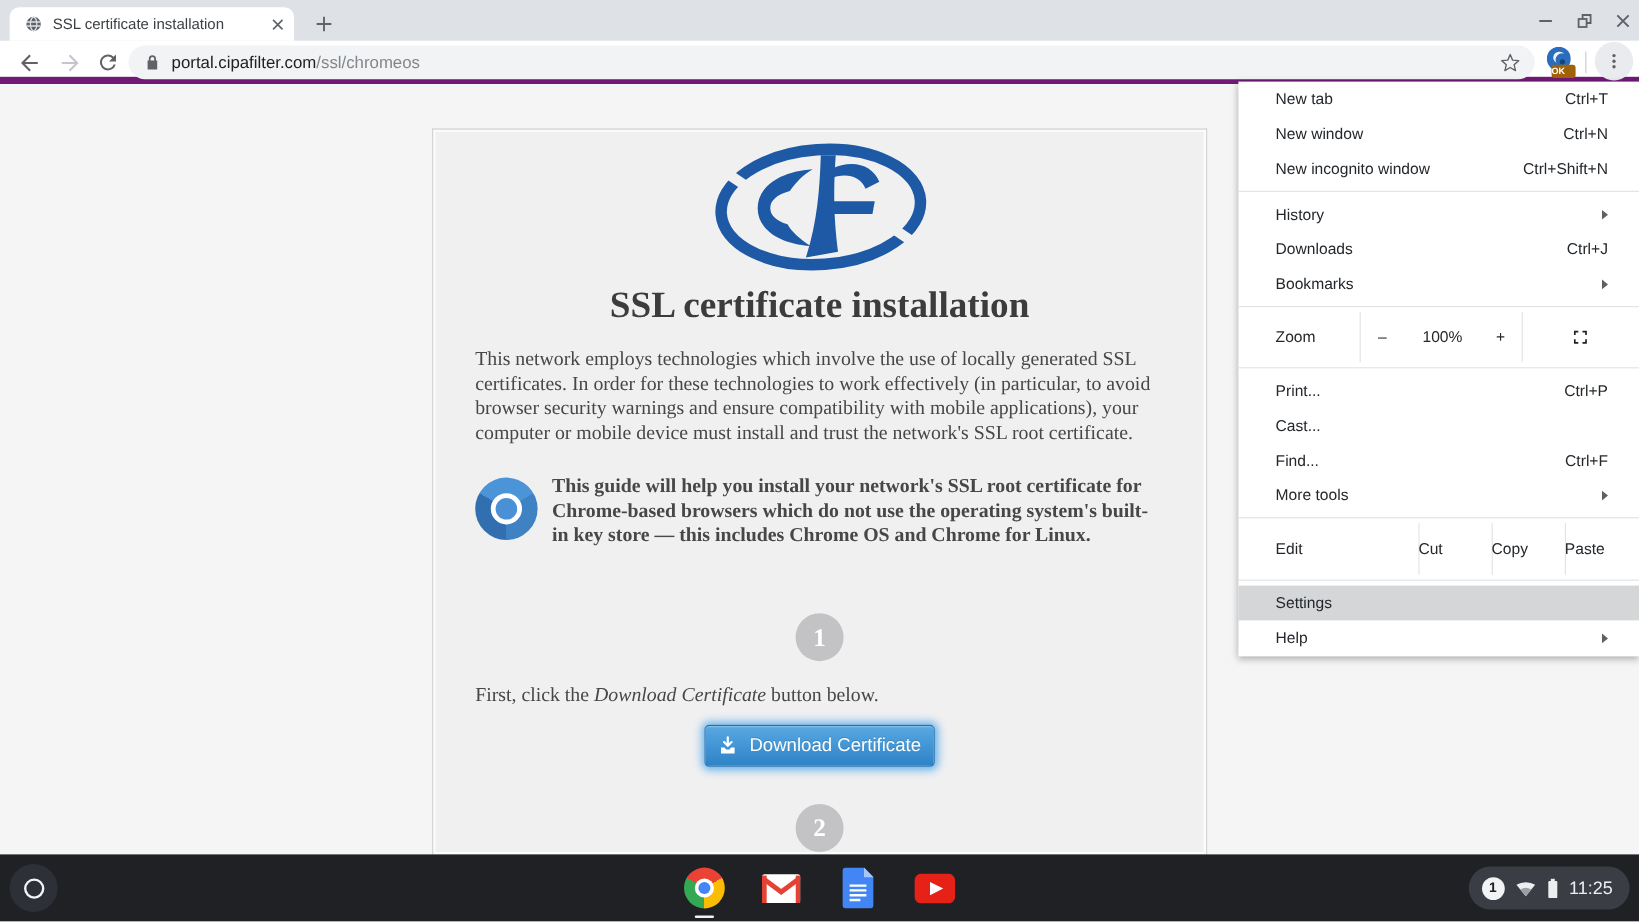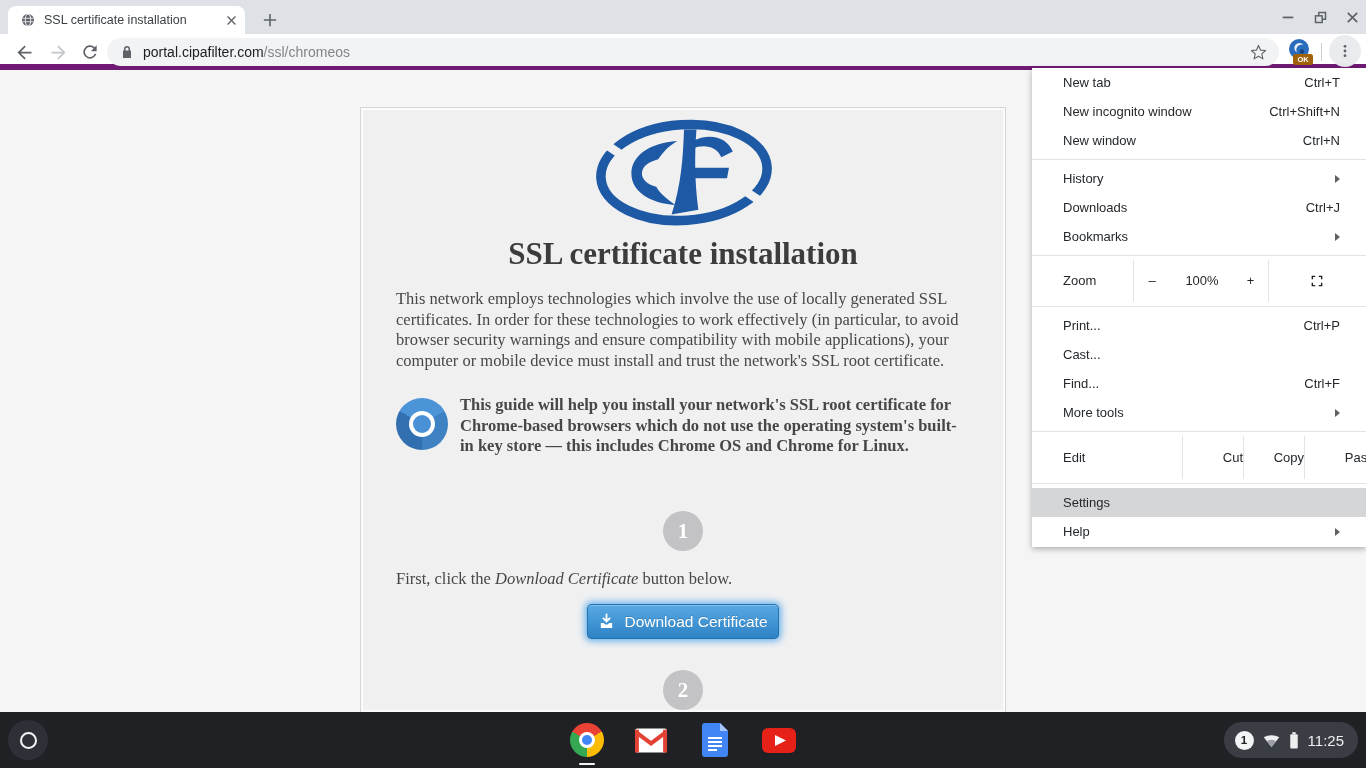--- a/index.html
+++ b/index.html
@@ -19,21 +19,21 @@
   .toolbar { position:absolute; top:34px; left:0; right:0; height:36px; background:#fff; border-bottom:6px solid #701a75; }
   .nav-btn { position:absolute; top:6px; width:24px; height:24px; }
   .omnibox { position:absolute; left:107px; top:4px; width:1172px; height:28px; background:#f1f3f4;
              border-radius:14px; display:flex; align-items:center; padding:0 12px 0 14px; }
   .url { font-size:14px; margin-left:10px; white-space:nowrap; }
   .url .host { color:#202124; }
   .url .path { color:#80868b; }
   .omni-star { margin-left:auto; }
   .ext-avatar { position:absolute; left:1289px; top:5px; width:20px; height:20px; border-radius:50%; }
   .ext-badge { position:absolute; left:1293px; top:20px; width:20px; height:11px; background:#a16207;
-               border-radius:2.5px; color:#fff; font-size:7.5px; font-weight:bold; text-align:center; line-height:11px; }
+               border-radius:2.5px; color:#fff; font-size:7.5px; font-weight:bold; text-align:left; line-height:11px; }
   .tb-divider { position:absolute; left:1321px; top:9px; width:1px; height:18px; background:#cdced1; }
   .menu-btn { position:absolute; left:1329px; top:1px; width:32px; height:32px; border-radius:50%; background:#e9ebee; }
 
   
   .content { position:absolute; top:71px; left:0; right:0; bottom:56px; background:#f5f5f6; }
   .card { position:absolute; left:360px; top:36px; width:646px; bottom:0; background:#f0f0f1;
           border:1px solid #d5d5d8; border-bottom:none; box-shadow: inset 0 0 0 2px #fbfbfc; }
   .logo { position:absolute; left:231px; top:10px; width:184px; height:110px; }
   .page-h1 { position:absolute; left:0; top:128px; width:100%; text-align:center;
              font-family:"Liberation Serif",serif; font-weight:bold; font-size:31px; color:#3c3c3c; }
@@ -64,21 +64,21 @@
   .arrow { margin-left:auto; width:0; height:0; border-left:5px solid #5c6166; border-top:4px solid transparent; border-bottom:4px solid transparent; }
   .msep { height:1px; background:#e3e4e6; margin:4px 0; }
   .highlight { background:#d4d6d8; }
   .zoom-row { position:relative; height:42px; }
   .zoom-row .zlabel { position:absolute; left:31px; top:0; line-height:42px; }
   .vsep { position:absolute; top:0; bottom:0; width:1px; background:#e3e4e6; }
   .zcell { position:absolute; top:0; line-height:42px; text-align:center; cursor:pointer; }
   .fs-cell { position:absolute; left:236px; width:98px; top:0; height:42px; display:flex; align-items:center; justify-content:center; cursor:pointer; }
   .edit-row { position:relative; height:43px; }
   .edit-row .elabel { position:absolute; left:31px; line-height:43px; }
-  .ecell { position:absolute; top:0; line-height:43px; text-align:right; cursor:pointer; }
+  .ecell { position:absolute; top:0; line-height:43px; text-align:left; cursor:pointer; }
 
   
   .shelf { position:absolute; left:0; right:0; bottom:0; height:56px; background:#1f2125; }
   .launcher { position:absolute; left:8px; top:8px; width:40px; height:40px; border-radius:50%; background:#2d3036;
               display:flex; align-items:center; justify-content:center; }
   .launcher-ring { width:17px; height:17px; border:2.5px solid #f1f3f4; border-radius:50%; }
   .apps { position:absolute; left:50%; transform:translateX(-50%); top:11px; display:flex; gap:30px; align-items:center; }
   .app { width:34px; height:34px; display:flex; align-items:center; justify-content:center; position:relative; cursor:pointer; }
   .chrome-ball { width:34px; height:34px; border-radius:50%; position:relative;
                  background:conic-gradient(from 60deg, #fbbc05 0 120deg, #34a853 0 240deg, #ea4335 0); }
@@ -215,26 +215,26 @@
       </div>
   </div>
 </div>
 
 <div class="menu">
   <div class="mrow">
       <span>New tab</span>
       <span class="sc">Ctrl+T</span>
     </div>
   <div class="mrow">
+      <span>New window</span>
+      <span class="sc">Ctrl+N</span>
+    </div>
+  <div class="mrow">
       <span>New incognito window</span>
       <span class="sc">Ctrl+Shift+N</span>
-    </div>
-  <div class="mrow">
-      <span>New window</span>
-      <span class="sc">Ctrl+N</span>
     </div>
   <div class="msep"></div>
   <div class="mrow">
       <span>History</span>
       <span class="arrow"></span>
     </div>
   <div class="mrow">
       <span>Downloads</span>
       <span class="sc">Ctrl+J</span>
     </div>

